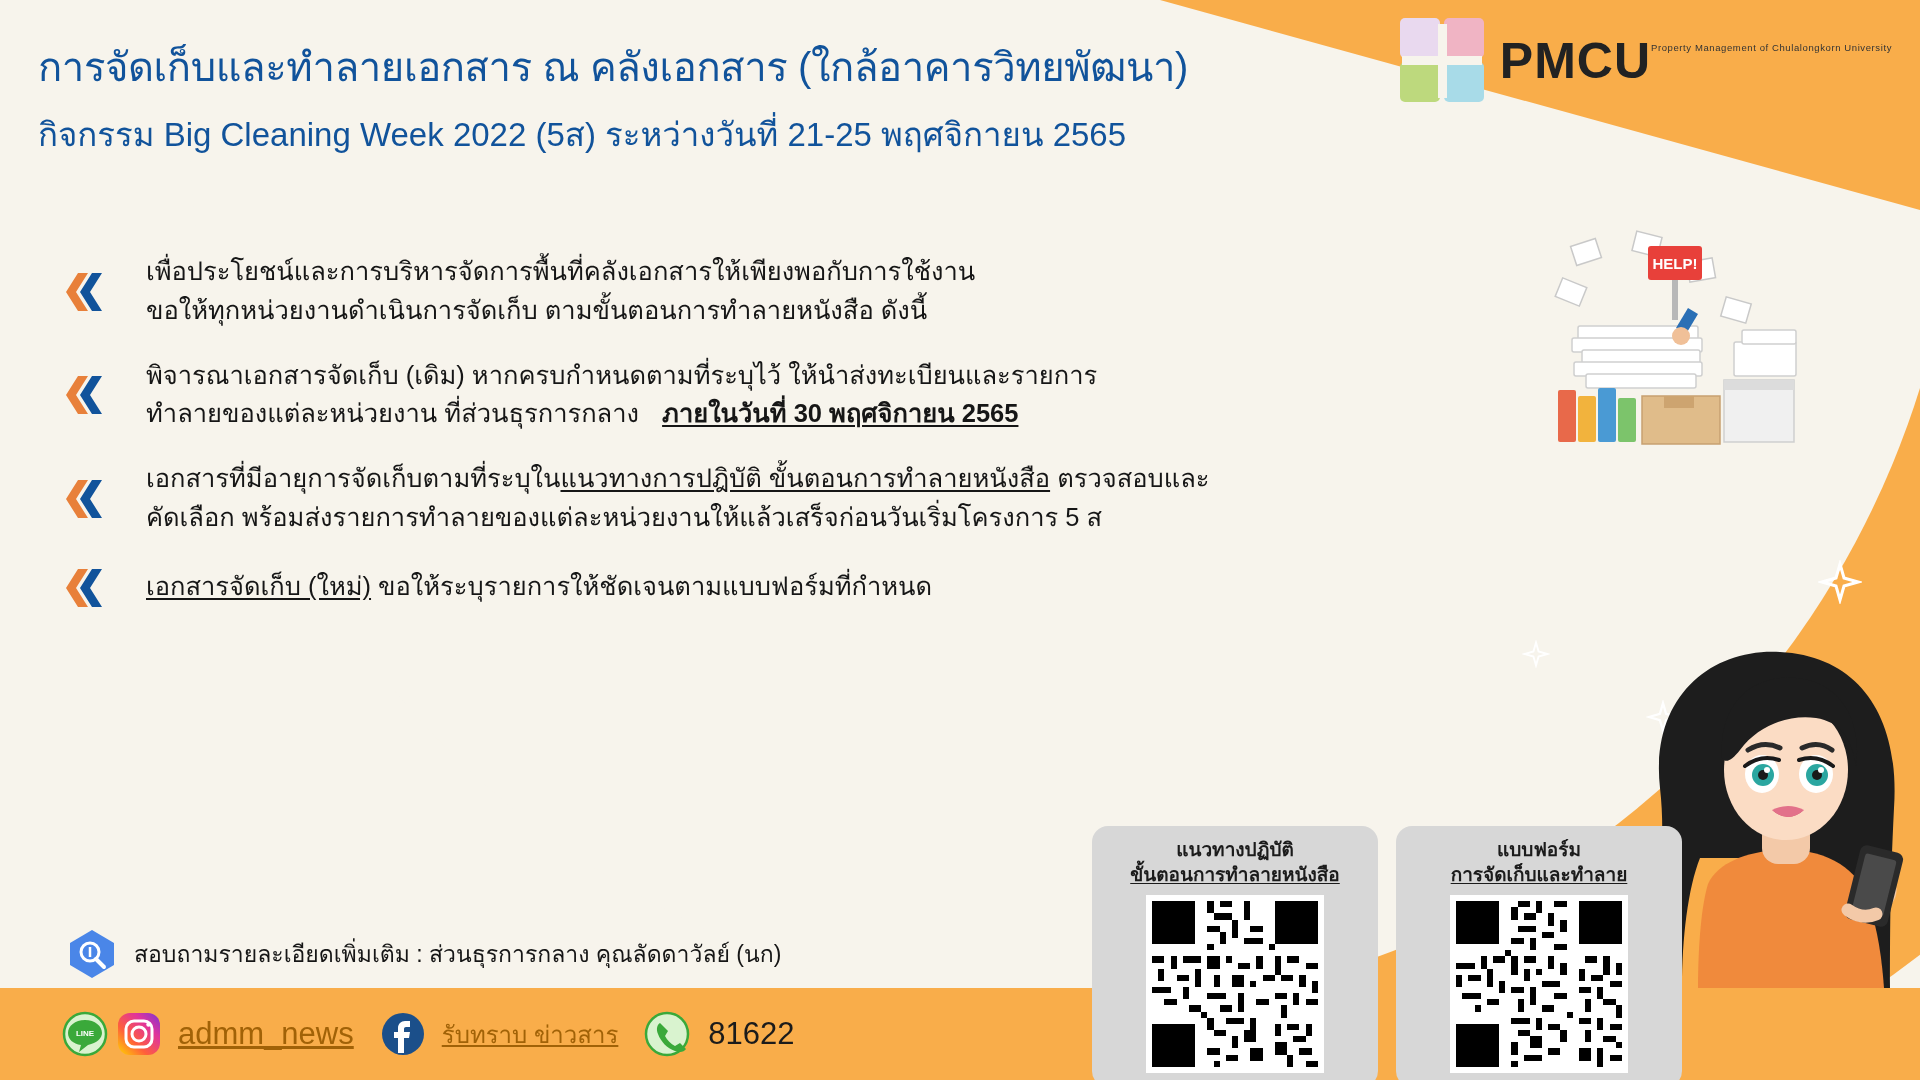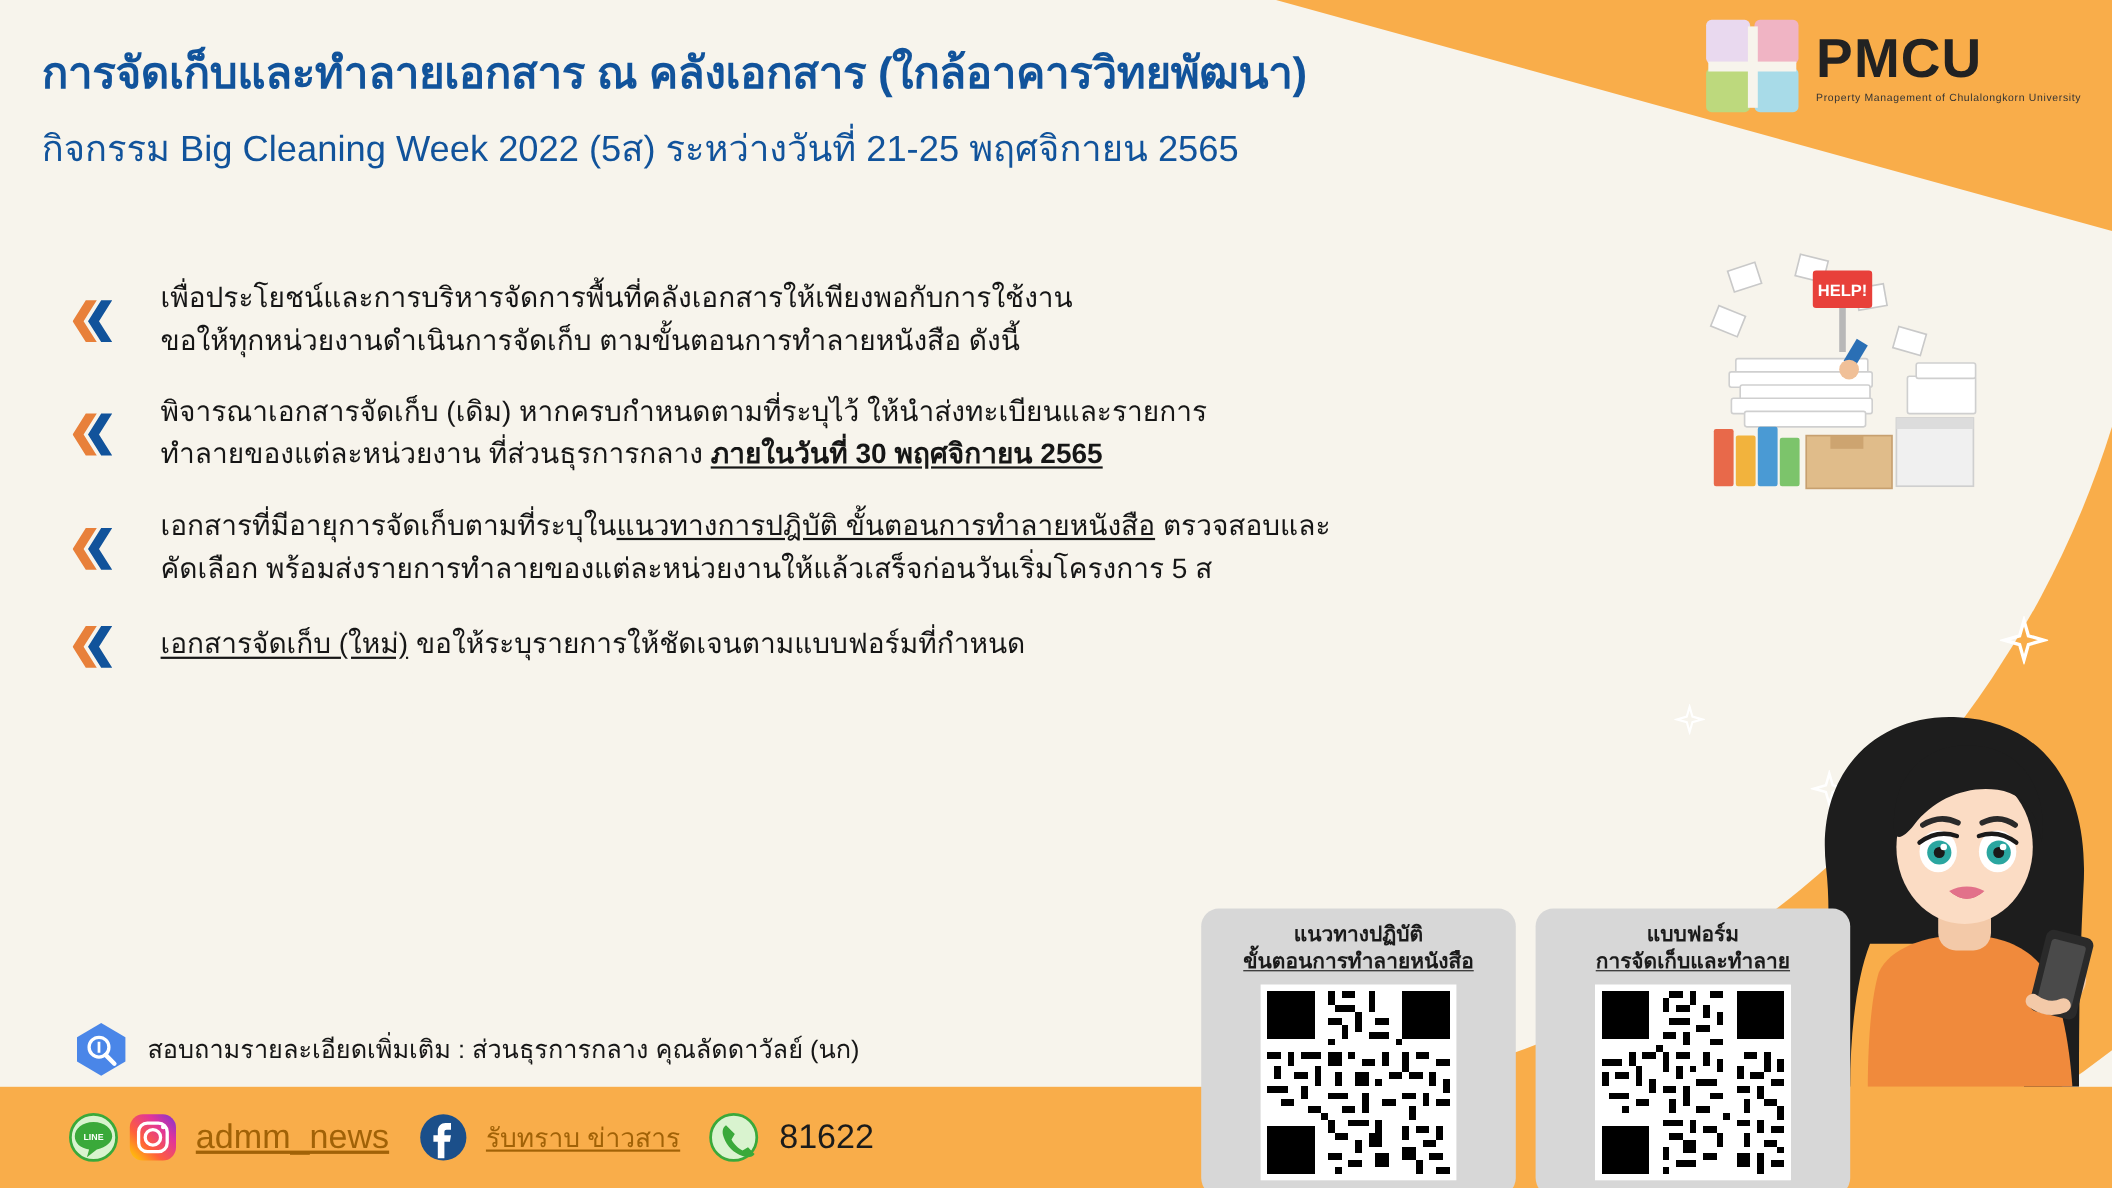--- a/index.html
+++ b/index.html
@@ -52,21 +52,21 @@
   
   .header{
     position:absolute;
     left:38px;top:42px;
     z-index:8;
     width:1600px;
   }
   .title{
     margin:0;
     font-size:40px;
-    font-weight:bold;
+    font-weight:normal;
     color:#11539b;
     letter-spacing:-0.4px;
     line-height:1.25;
     white-space:nowrap;
   }
   .subtitle{
     margin:22px 0 0 0;
     font-size:33px;
     font-weight:normal;
     color:#11539b;
@@ -100,21 +100,21 @@
     left:38px;top:6px;
     width:9px;height:74px;
     background:#f7f4ec;
   }
   .logo-mark .bar2{
     position:absolute;
     left:2px;top:38px;
     width:80px;height:9px;
     background:#f7f4ec;
   }
-  .logo-text{display:flex;flex-direction:column;justify-content:center;}
+  .logo-text{display:flex;flex-direction:row;justify-content:center;}
   .logo-name{
     font-size:50px;font-weight:bold;color:#222;letter-spacing:1px;line-height:1;
   }
   .logo-sub{
     font-size:9.5px;color:#333;letter-spacing:0.6px;margin-top:6px;
   }
 
   
   .bullets{
     position:absolute;
@@ -133,21 +133,21 @@
     width:38px;height:46px;
     margin-right:12px;
     margin-top:2px;
   }
   .btext{
     font-size:25.5px;
     color:#161616;
     line-height:1.52;
   }
   .btext .u{ text-decoration:underline; text-underline-offset:3px;}
-  .btext .ub{ text-decoration:underline; font-weight:bold; text-underline-offset:3px;}
+  .btext .ub{ text-decoration:underline; font-weight:bold; text-underline-offset:3px;margin-left:16px;}
 
   
   .contact{
     position:absolute;
     left:66px;top:928px;
     display:flex;align-items:center;
     z-index:8;
     text-align:center;
   }
   .hexicon{

